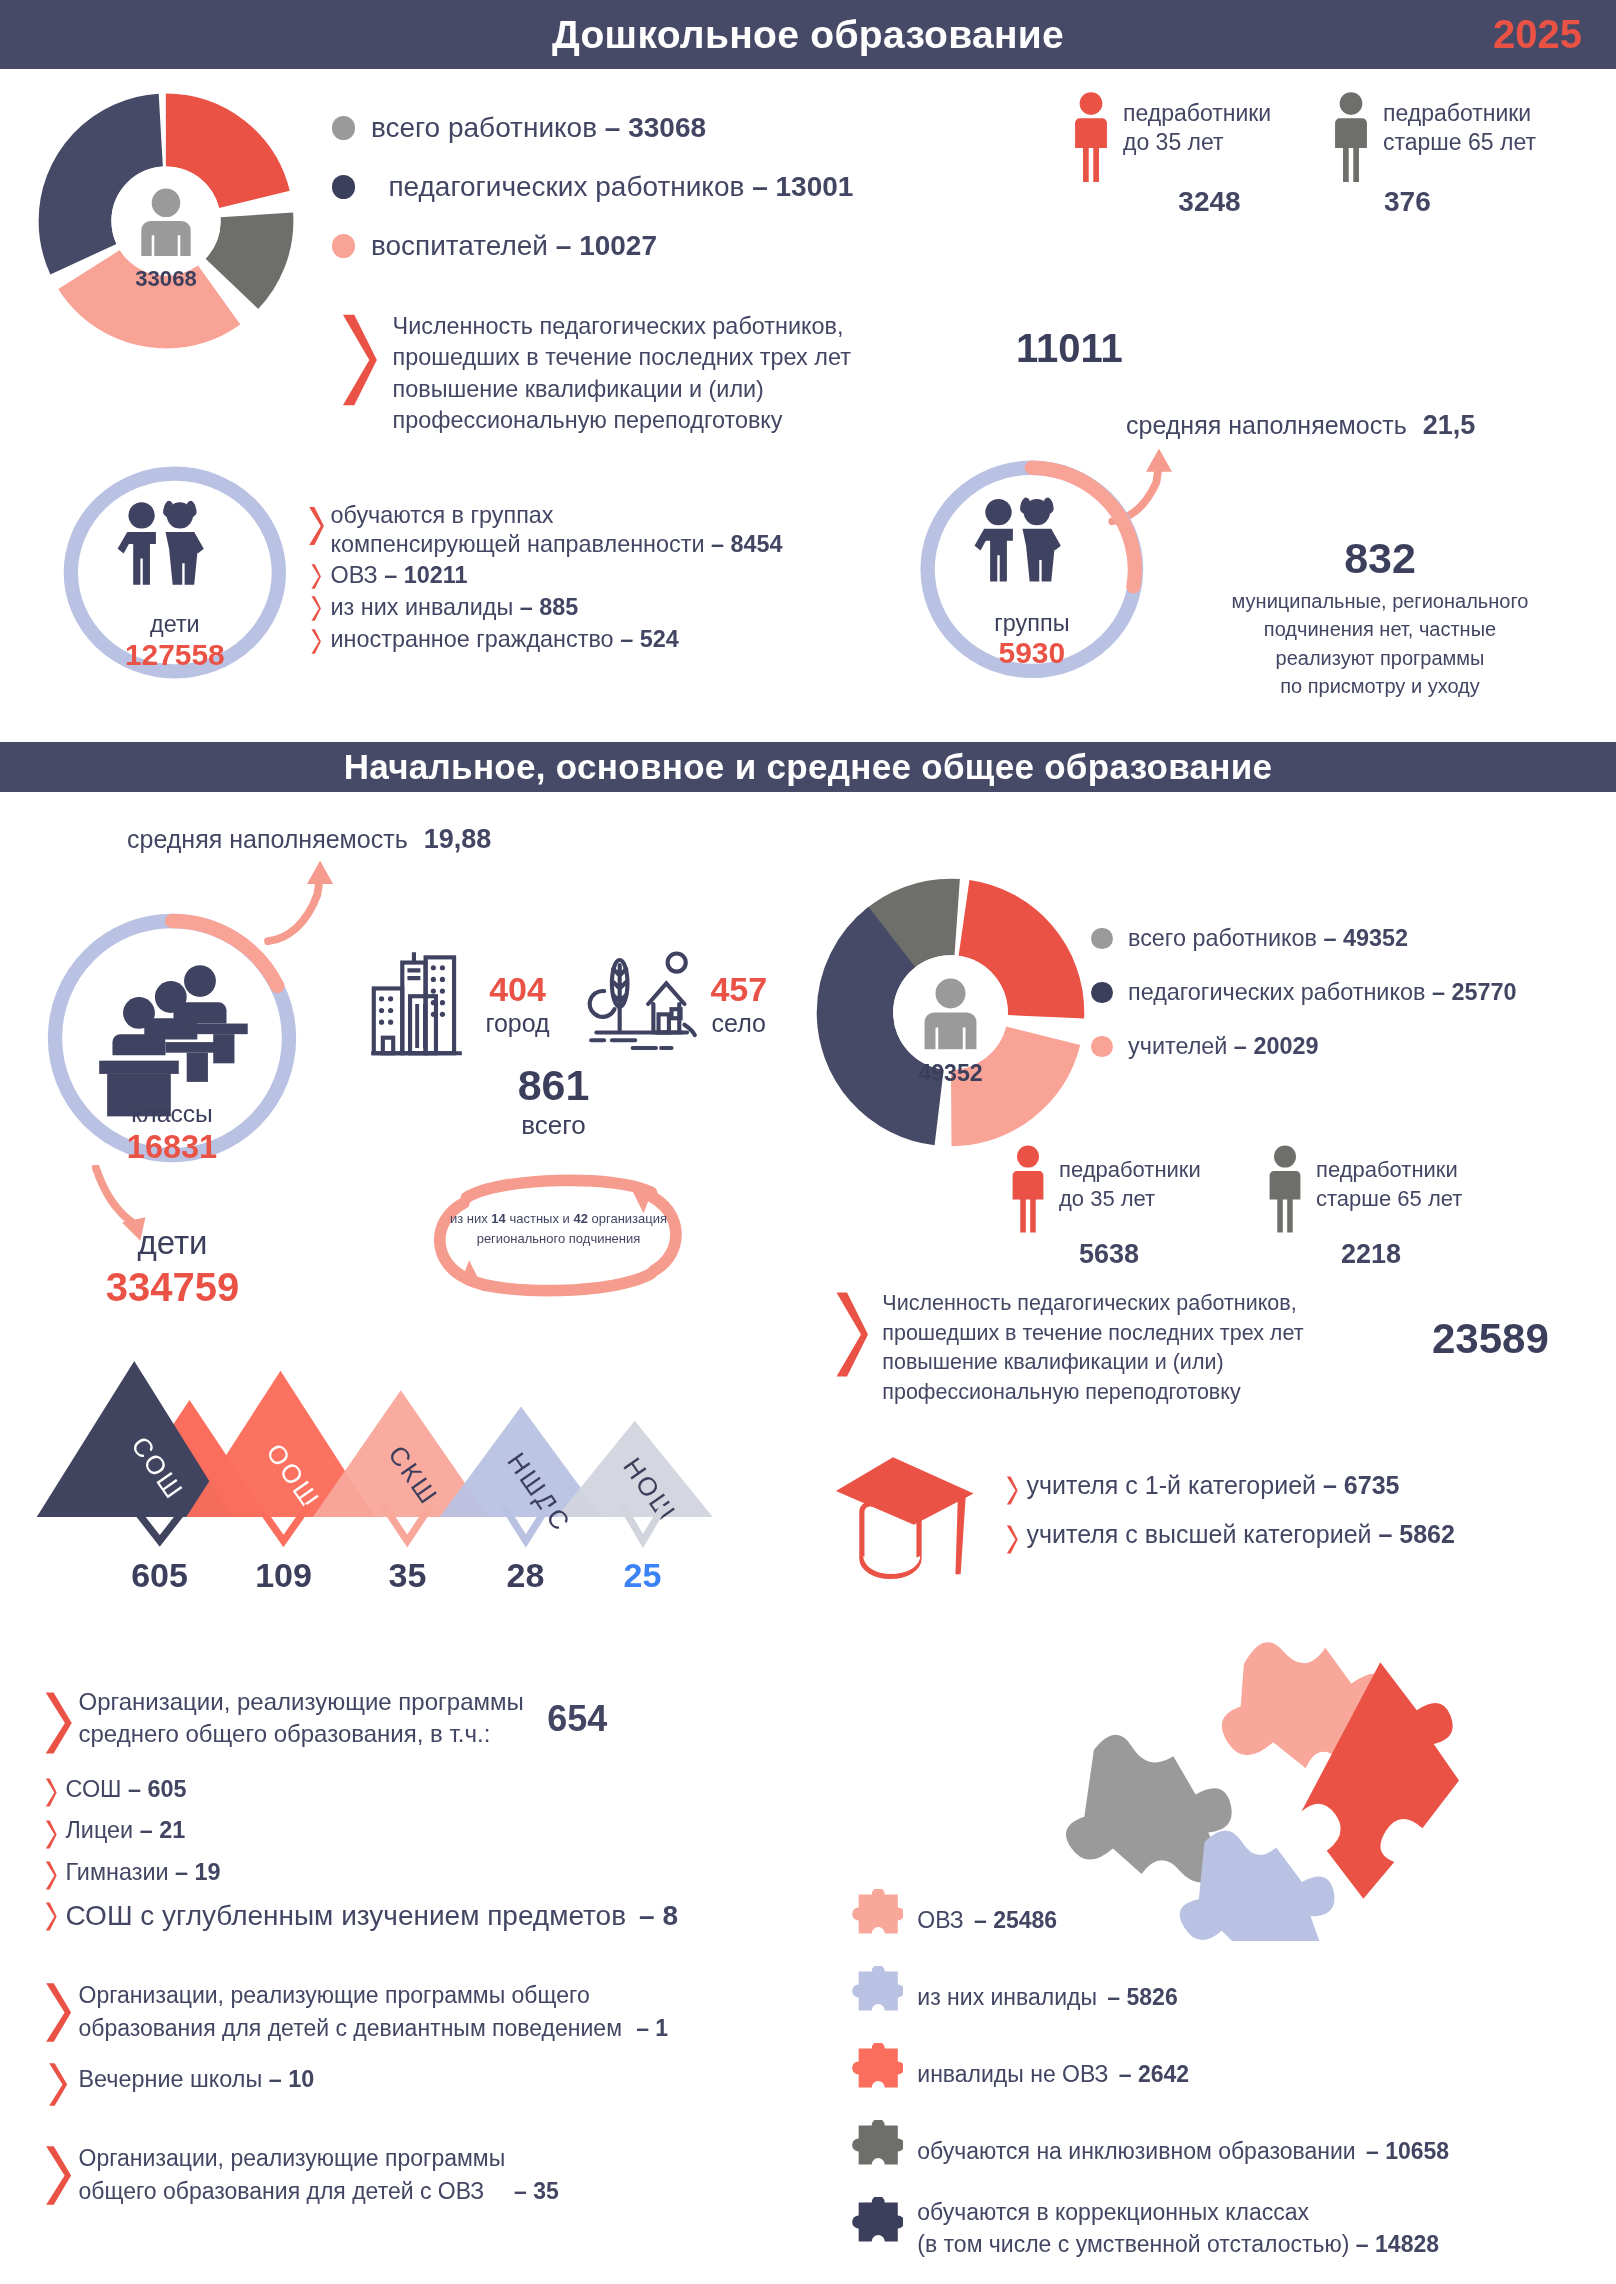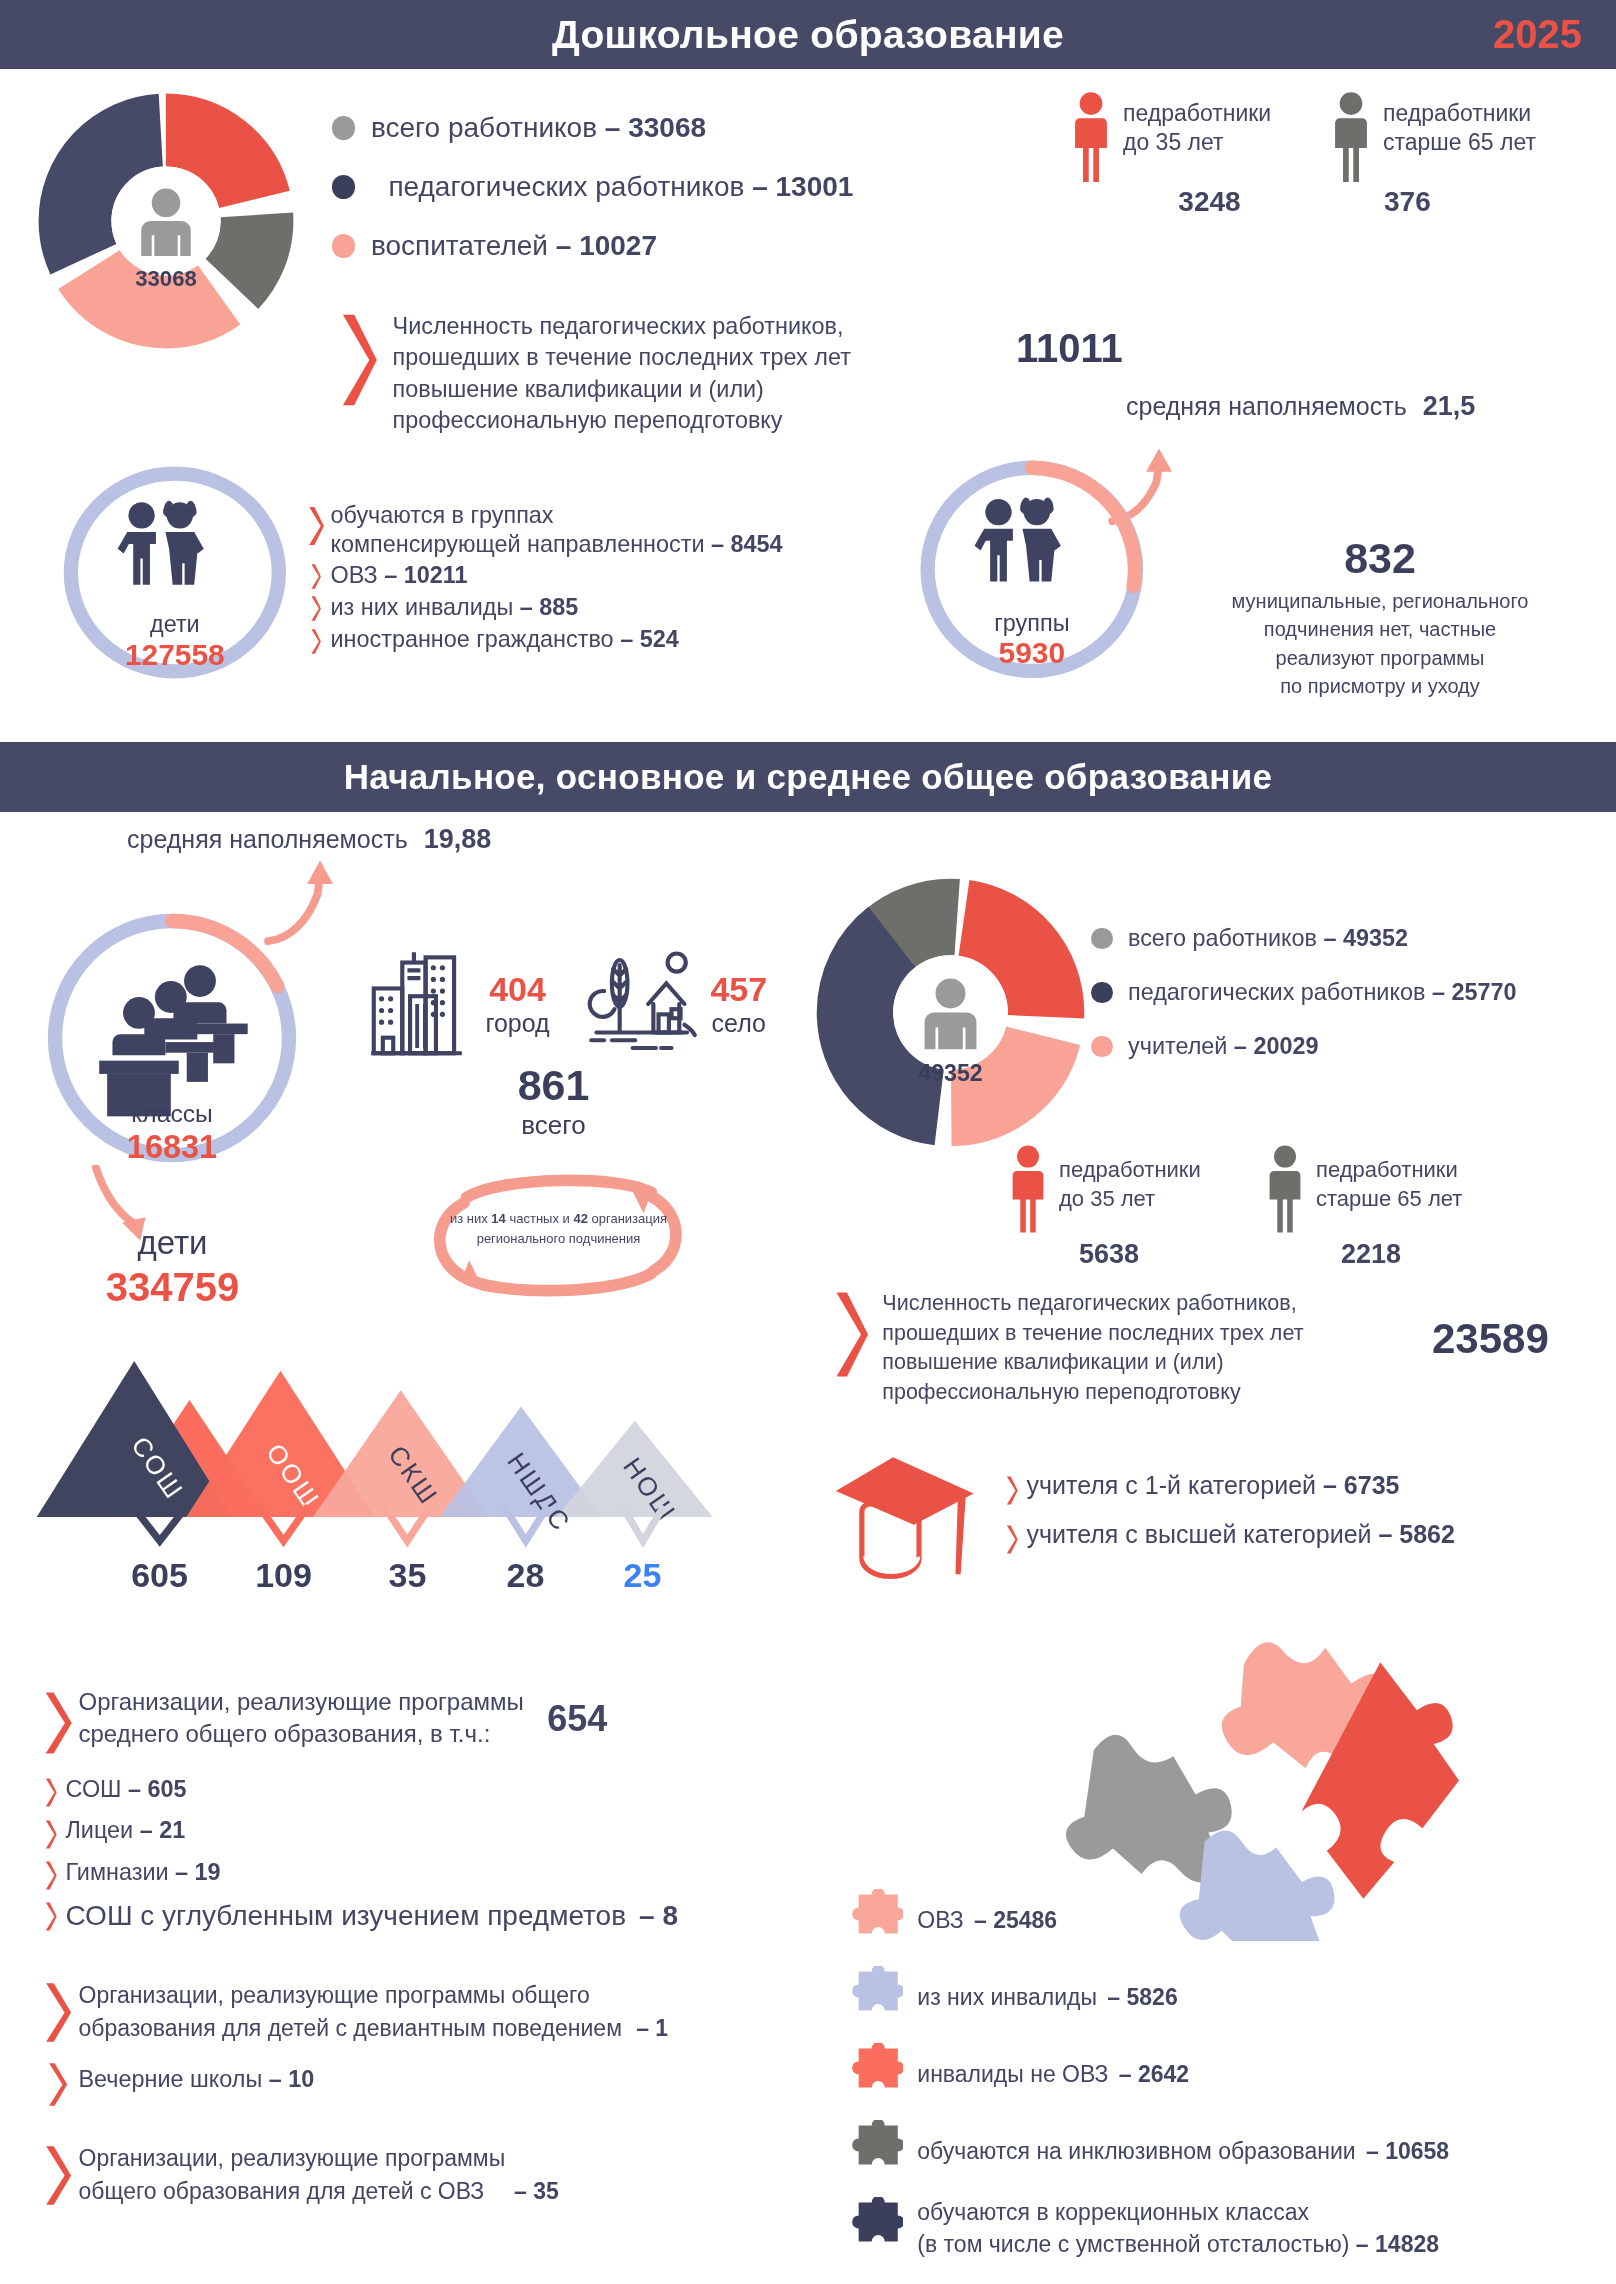--- a/index.html
+++ b/index.html
@@ -220,21 +220,21 @@
         <path d="M2,2 L13,20 L2,38 L7,38 L16,20 L7,2 Z" fill="#ea5246"></path>
       </svg>
       <div class="lbl" style="font-size:23.4px;">
         <span>иностранное гражданство</span>
         <span class="bold">–</span>
         <span class="bold">524</span>
       </div>
     </div>
   </div>
 
-  <div class="abs" style="left:1126px; top:391px; font-size:25px;">
+  <div class="abs" style="left:1126px; top:410px; font-size:25px;">
     <span>средняя наполняемость</span>
     <span class="bold" style="font-size:27px; margin-left:9px;">21,5</span>
   </div>
   <svg class="abs" style="left:1107px; top:443px;" width="117" height="85" viewBox="0 0 90 65">
     <path d="M4,60 C18,58 30,48 38,30 L40,16" fill="none" stroke="#f59c8e" stroke-width="6" stroke-linecap="round"></path>
     <path d="M40,4 L50,22 L30,22 Z" fill="#f59c8e"></path>
   </svg>
 
   <div class="abs" style="left:912px; top:456px; width:241px; height:228px;">
     <svg width="241" height="228" viewBox="0 0 185 175">
@@ -257,21 +257,21 @@
   <div class="abs" style="left:1178px; top:534px; width:404px; text-align:center;">
     <div style="font-size:43px; font-weight:700; color:#3c3f5c;">832</div>
     <div style="font-size:20px; line-height:1.42; margin-top:3.9px;">
       <div>муниципальные, регионального</div>
       <div>подчинения нет, частные</div>
       <div>реализуют программы</div>
       <div>по присмотру и уходу</div>
     </div>
   </div>
 
-  <div class="section-bar" style="top:742px; height:70px;">
+  <div class="section-bar" style="top:742px; height:50px;">
     <div class="title" style="font-size:35px;">Начальное, основное и среднее общее образование</div>
   </div>
 
   <div class="abs" style="left:127px; top:824px; font-size:25px;">
     <span>средняя наполняемость</span>
     <span class="bold" style="font-size:27px; margin-left:9px;">19,88</span>
   </div>
   <svg class="abs" style="left:260px; top:858px;" width="124" height="91" viewBox="0 0 95 70">
     <path d="M6,64 C22,62 36,50 44,28 L46,14" fill="none" stroke="#f59c8e" stroke-width="6" stroke-linecap="round"></path>
     <path d="M46,2 L56,20 L36,20 Z" fill="#f59c8e"></path>

